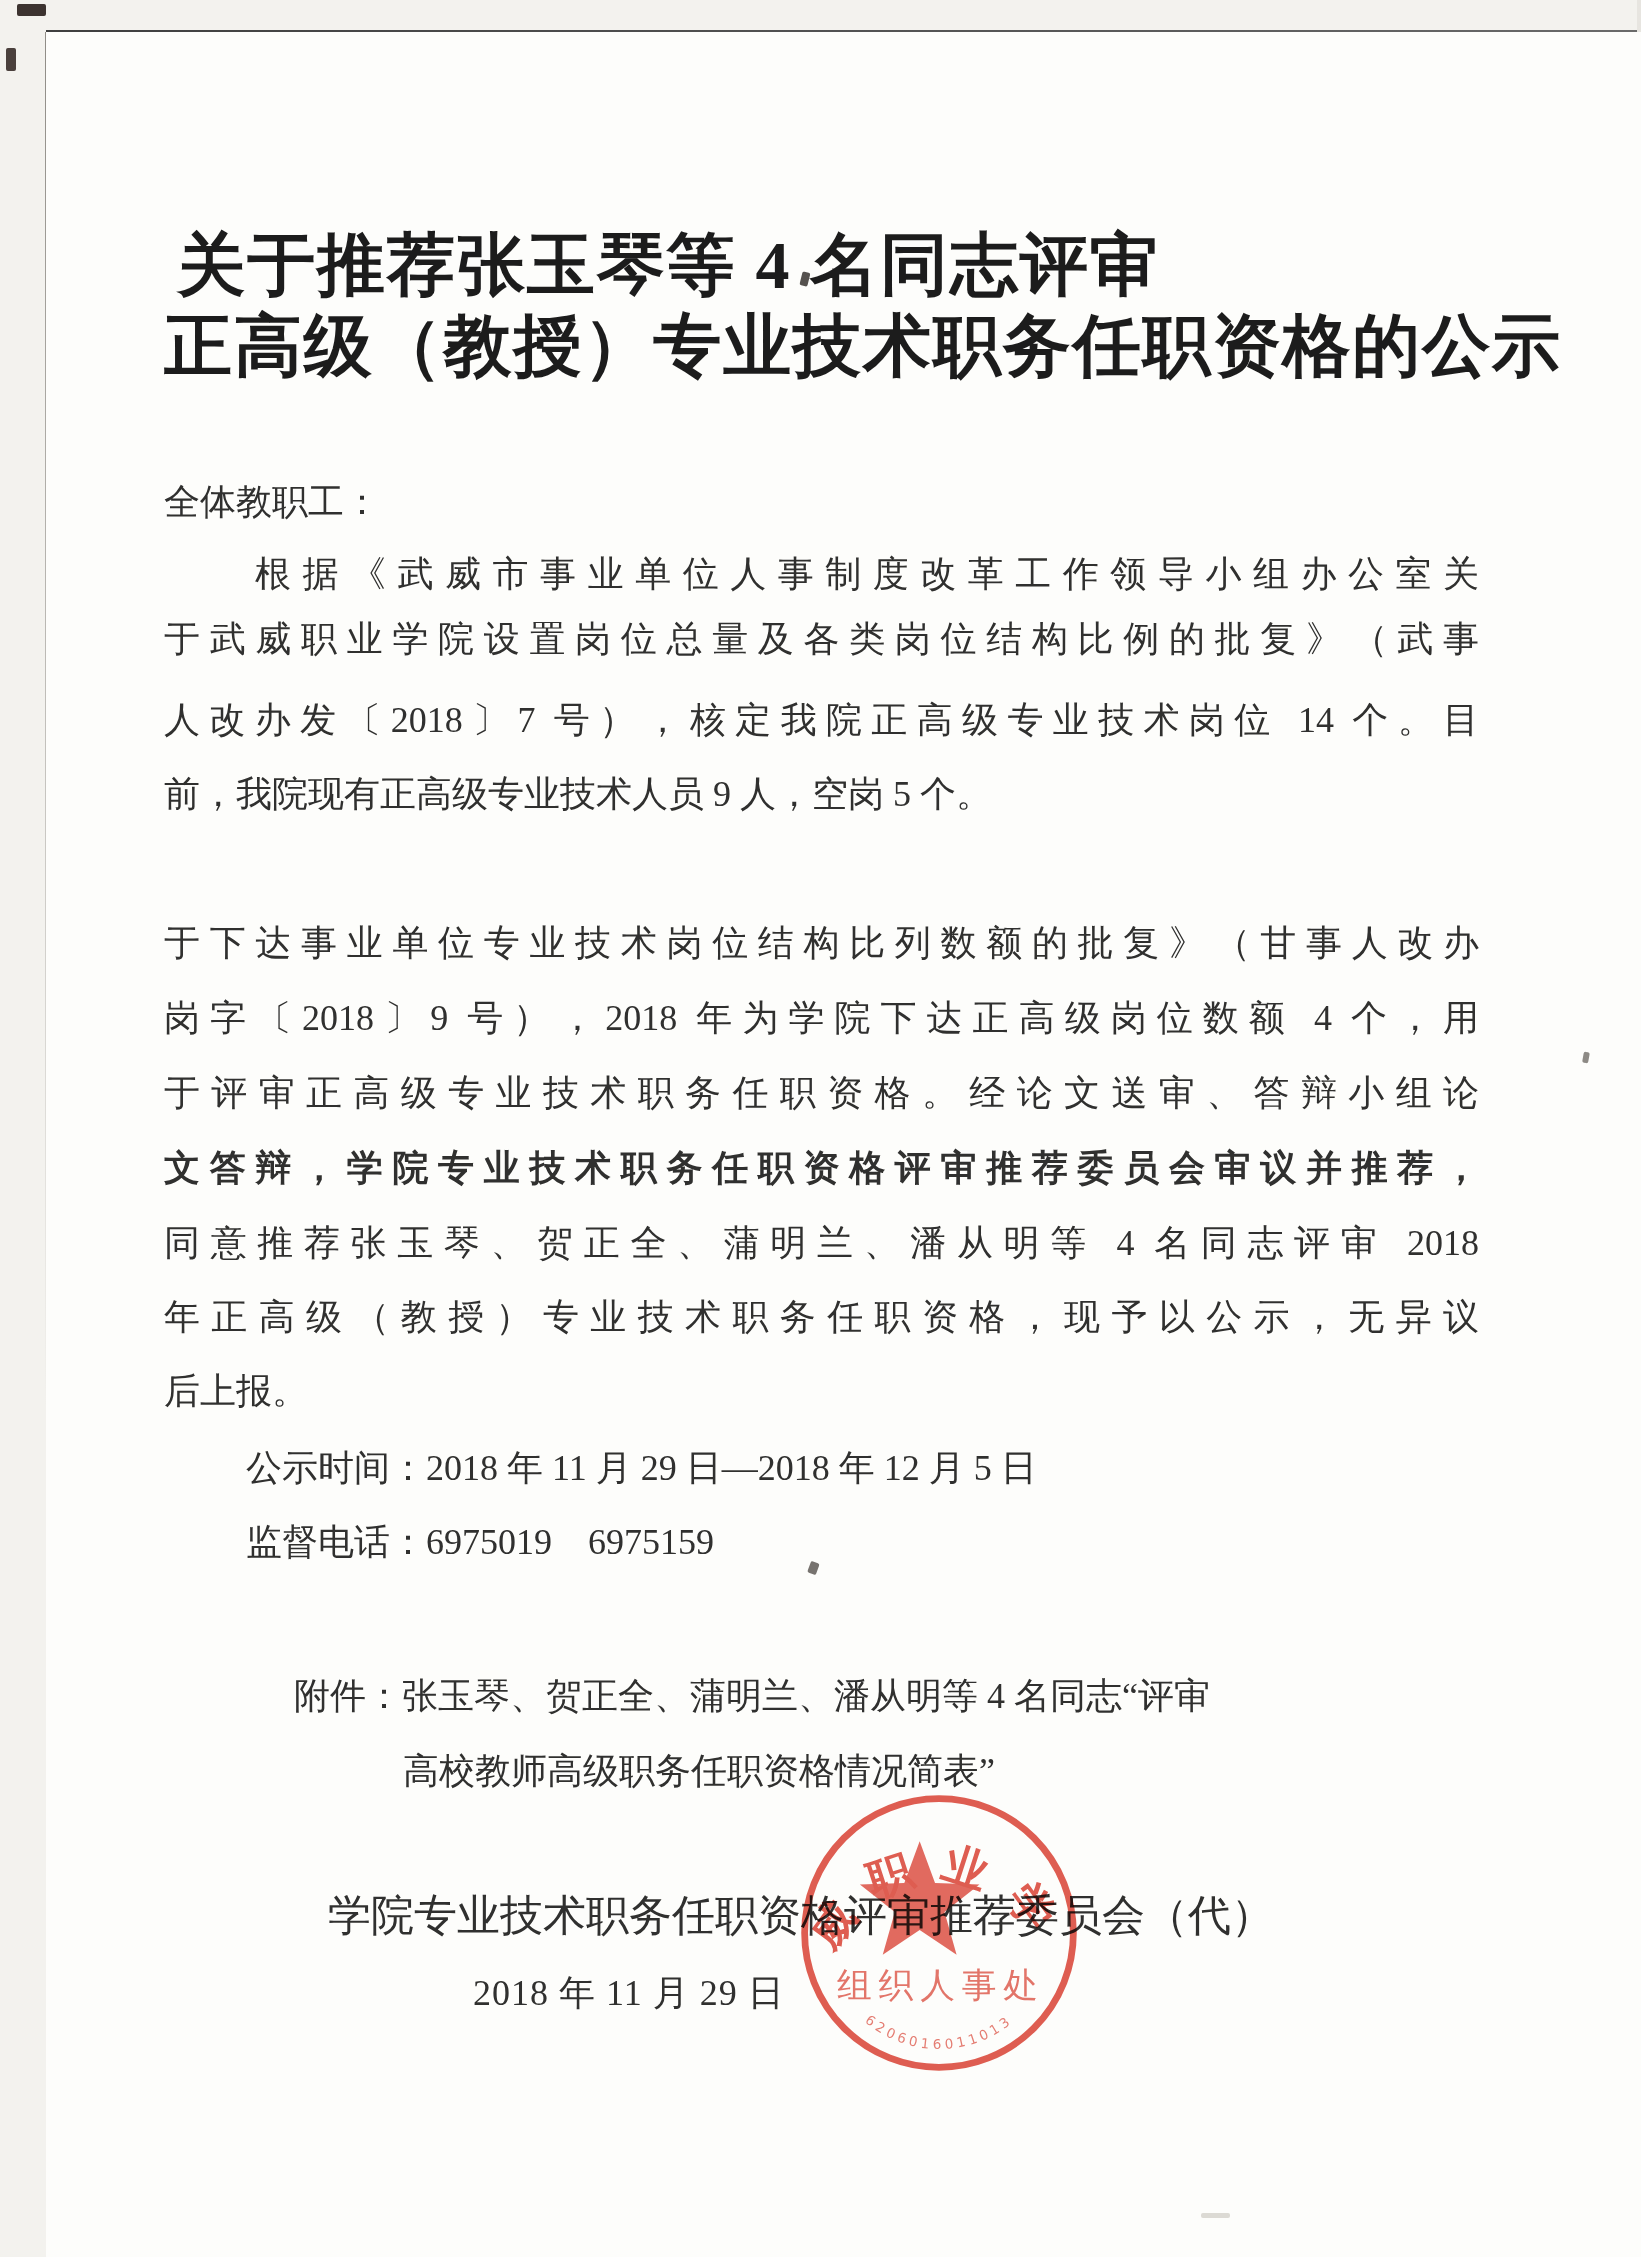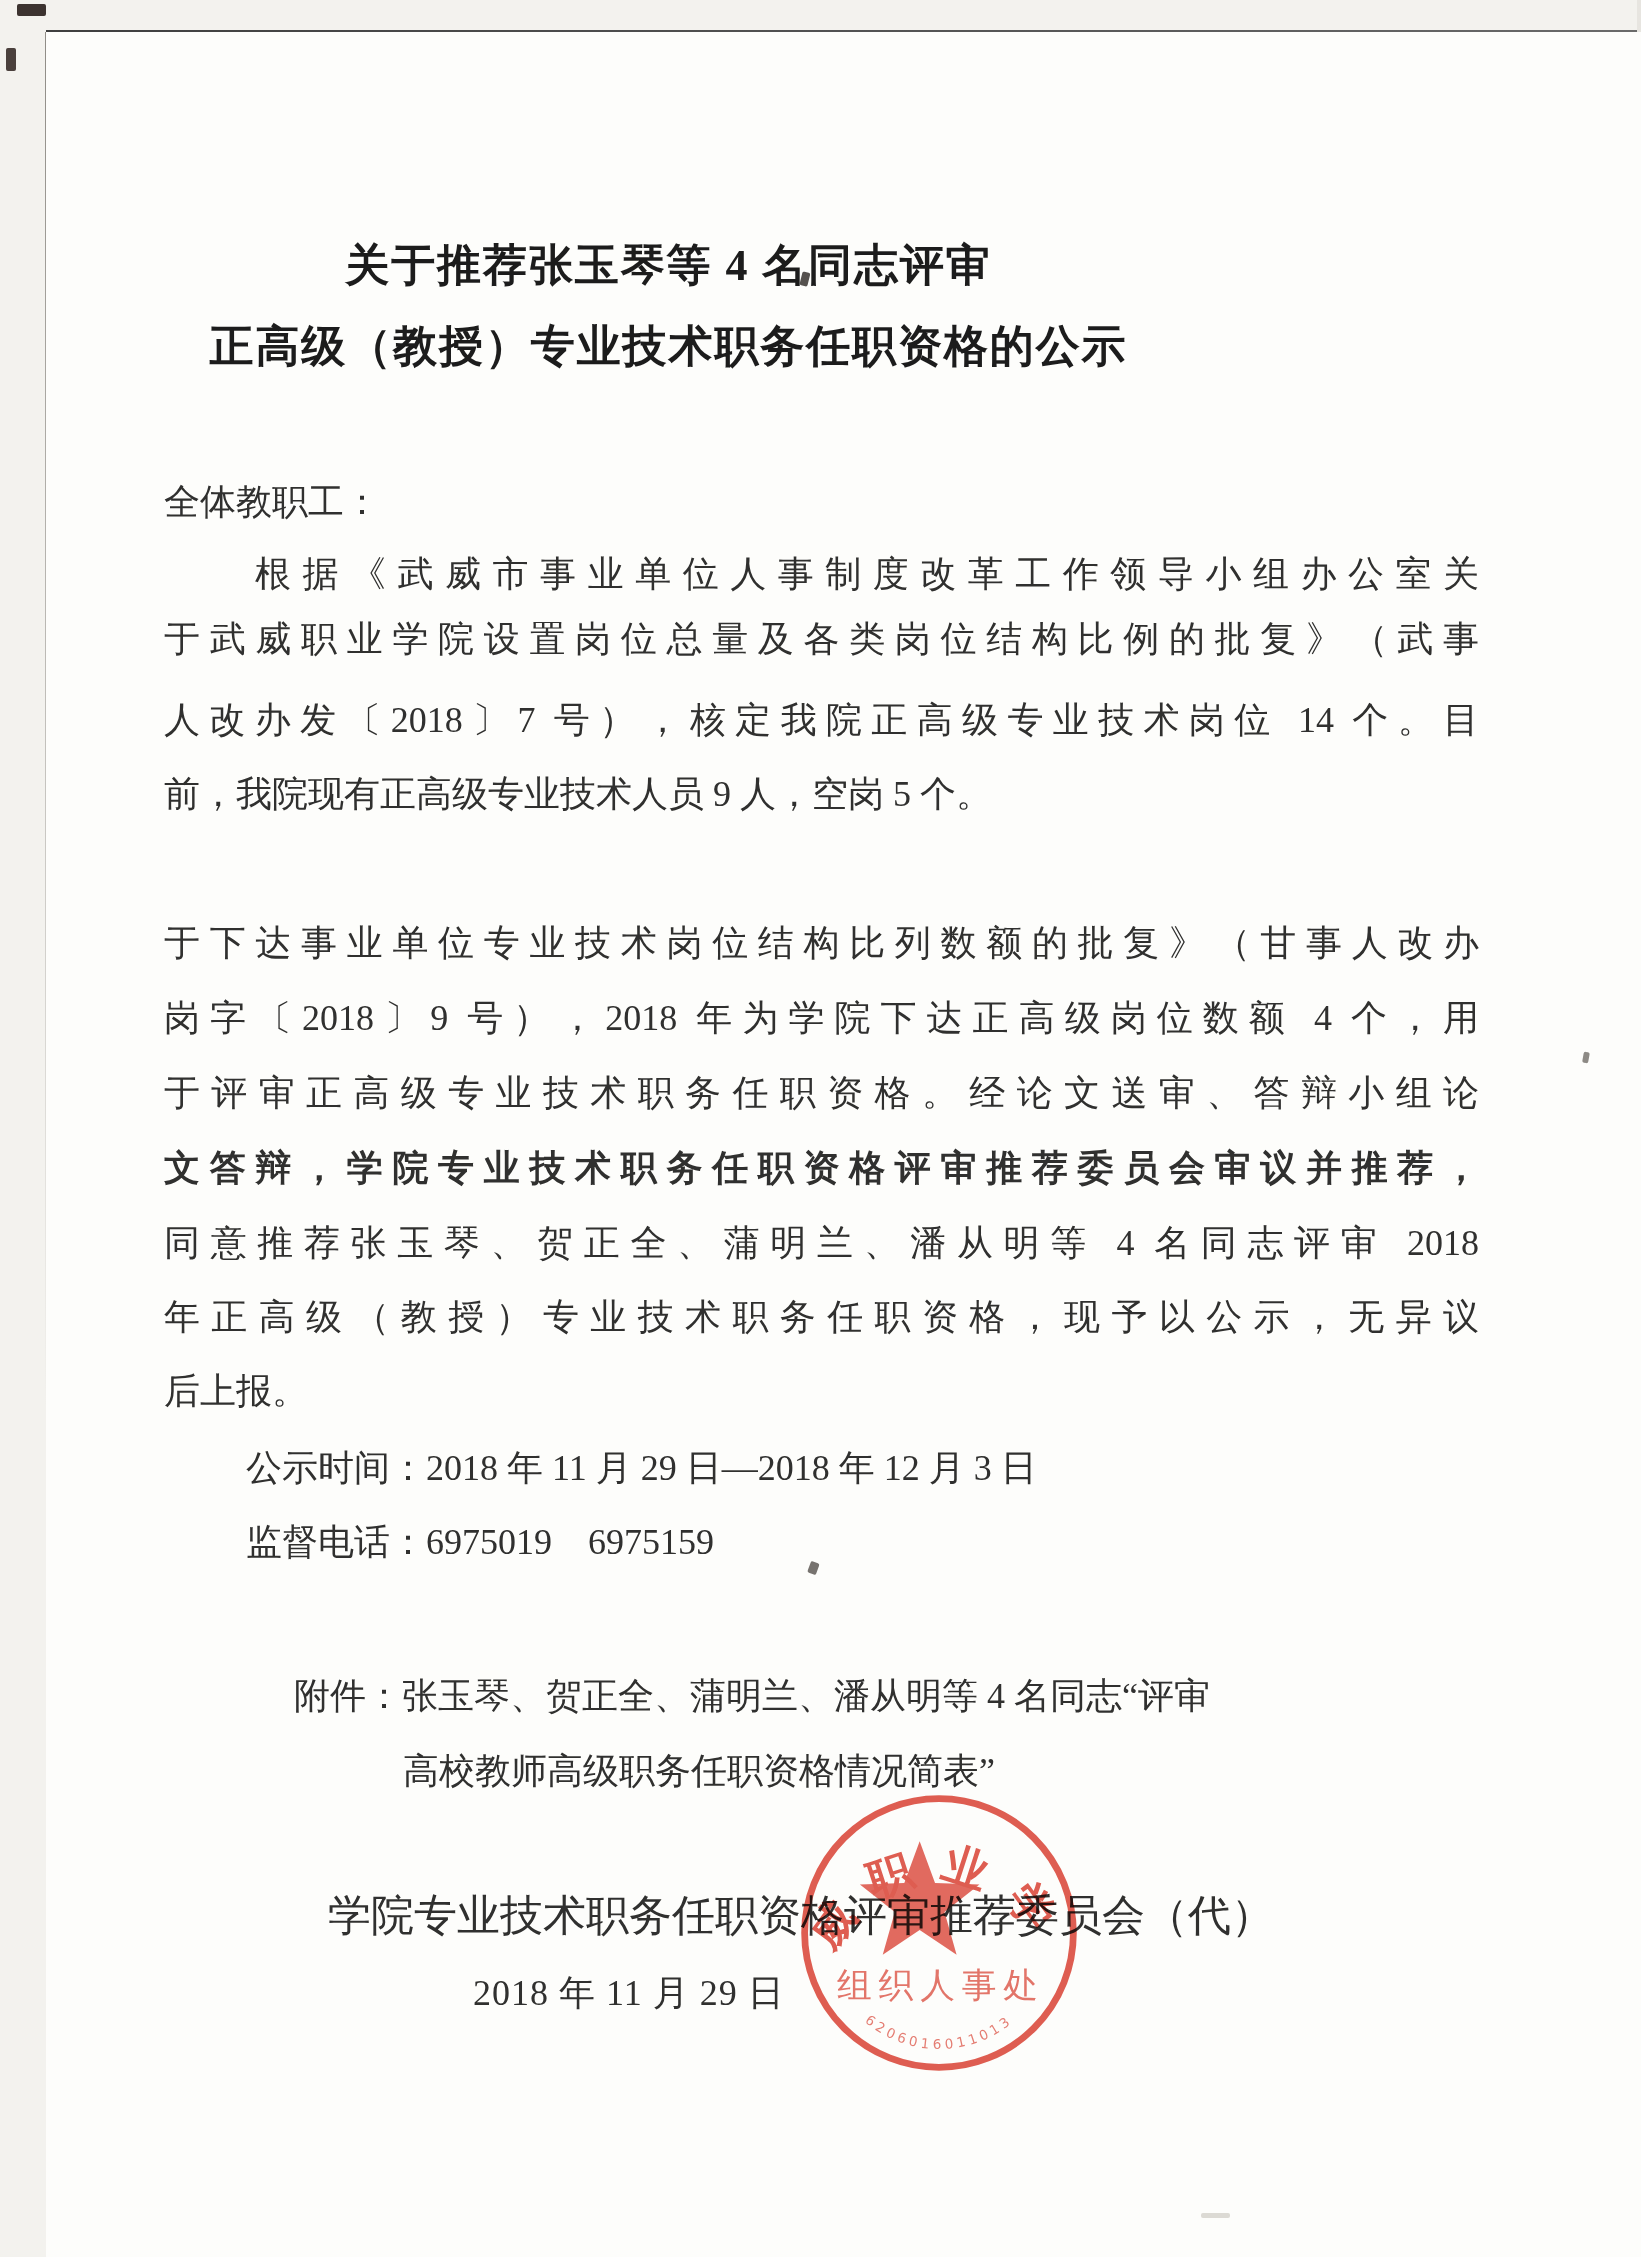--- a/index.html
+++ b/index.html
@@ -33,21 +33,21 @@
     font-size:36px;color:#30302f;white-space:pre;
   }
   .just{
     white-space:normal;
     text-align:justify;text-align-last:justify;
     text-justify:inter-character;
   }
   .indent{text-indent:91px;}
   .title{
     position:absolute;left:0;width:1009px;text-align:center;
-    font-size:44px;font-weight:700;color:#1c1c1c;
+    font-size:68px;font-weight:700;color:#1c1c1c;
     letter-spacing:1.9px;white-space:nowrap;height:71px;line-height:71px;
   }
   .seal{
     position:absolute;left:794px;top:1788px;width:290px;height:290px;
     opacity:.82;mix-blend-mode:multiply;z-index:5;
   }
   .speck{position:absolute;background:#6b6b68;border-radius:1.9px;}
   .date-line{letter-spacing:1px;}
 </style>
 </head>
@@ -79,21 +79,21 @@
   <div class="line" style="top:765px;">前，我院现有正高级专业技术人员 9 人，空岗 5 个。</div>
 
   <div class="line just" style="top:914px;">于下达事业单位专业技术岗位结构比列数额的批复》（甘事人改办</div>
   <div class="line just" style="top:989px;">岗字〔2018〕9 号），2018 年为学院下达正高级岗位数额 4 个，用</div>
   <div class="line just" style="top:1064px;">于评审正高级专业技术职务任职资格。经论文送审、答辩小组论</div>
   <div class="line just" style="top:1139px;font-weight:bold;">文答辩，学院专业技术职务任职资格评审推荐委员会审议并推荐，</div>
   <div class="line just" style="top:1214px;">同意推荐张玉琴、贺正全、蒲明兰、潘从明等 4 名同志评审 2018</div>
   <div class="line" style="top:1362px;">后上报。</div>
   <div class="line just" style="top:1288px;">年正高级（教授）专业技术职务任职资格，现予以公示，无异议</div>
 
-  <div class="line" style="top:1439px;left:82px;">公示时间：2018 年 11 月 29 日—2018 年 12 月 3 日</div>
+  <div class="line" style="top:1439px;left:82px;">公示时间：2018 年 11 月 29 日—2018 年 12 月 5 日</div>
   <div class="line" style="top:1513px;left:82px;">监督电话：6975019　6975159</div>
 
   <div class="line" style="top:1667px;left:130px;">附件：张玉琴、贺正全、蒲明兰、潘从明等 4 名同志“评审</div>
   <div class="line" style="top:1742px;left:239px;">高校教师高级职务任职资格情况简表”</div>
 
   <div class="line" style="top:1887px;left:164px;font-size:43px;z-index:2;">学院专业技术职务任职资格评审推荐委员会（代）</div>
   <div class="line date-line" style="top:1964px;left:309px;z-index:2;">2018 年 11 月 29 日</div>
 
 </div>
 

